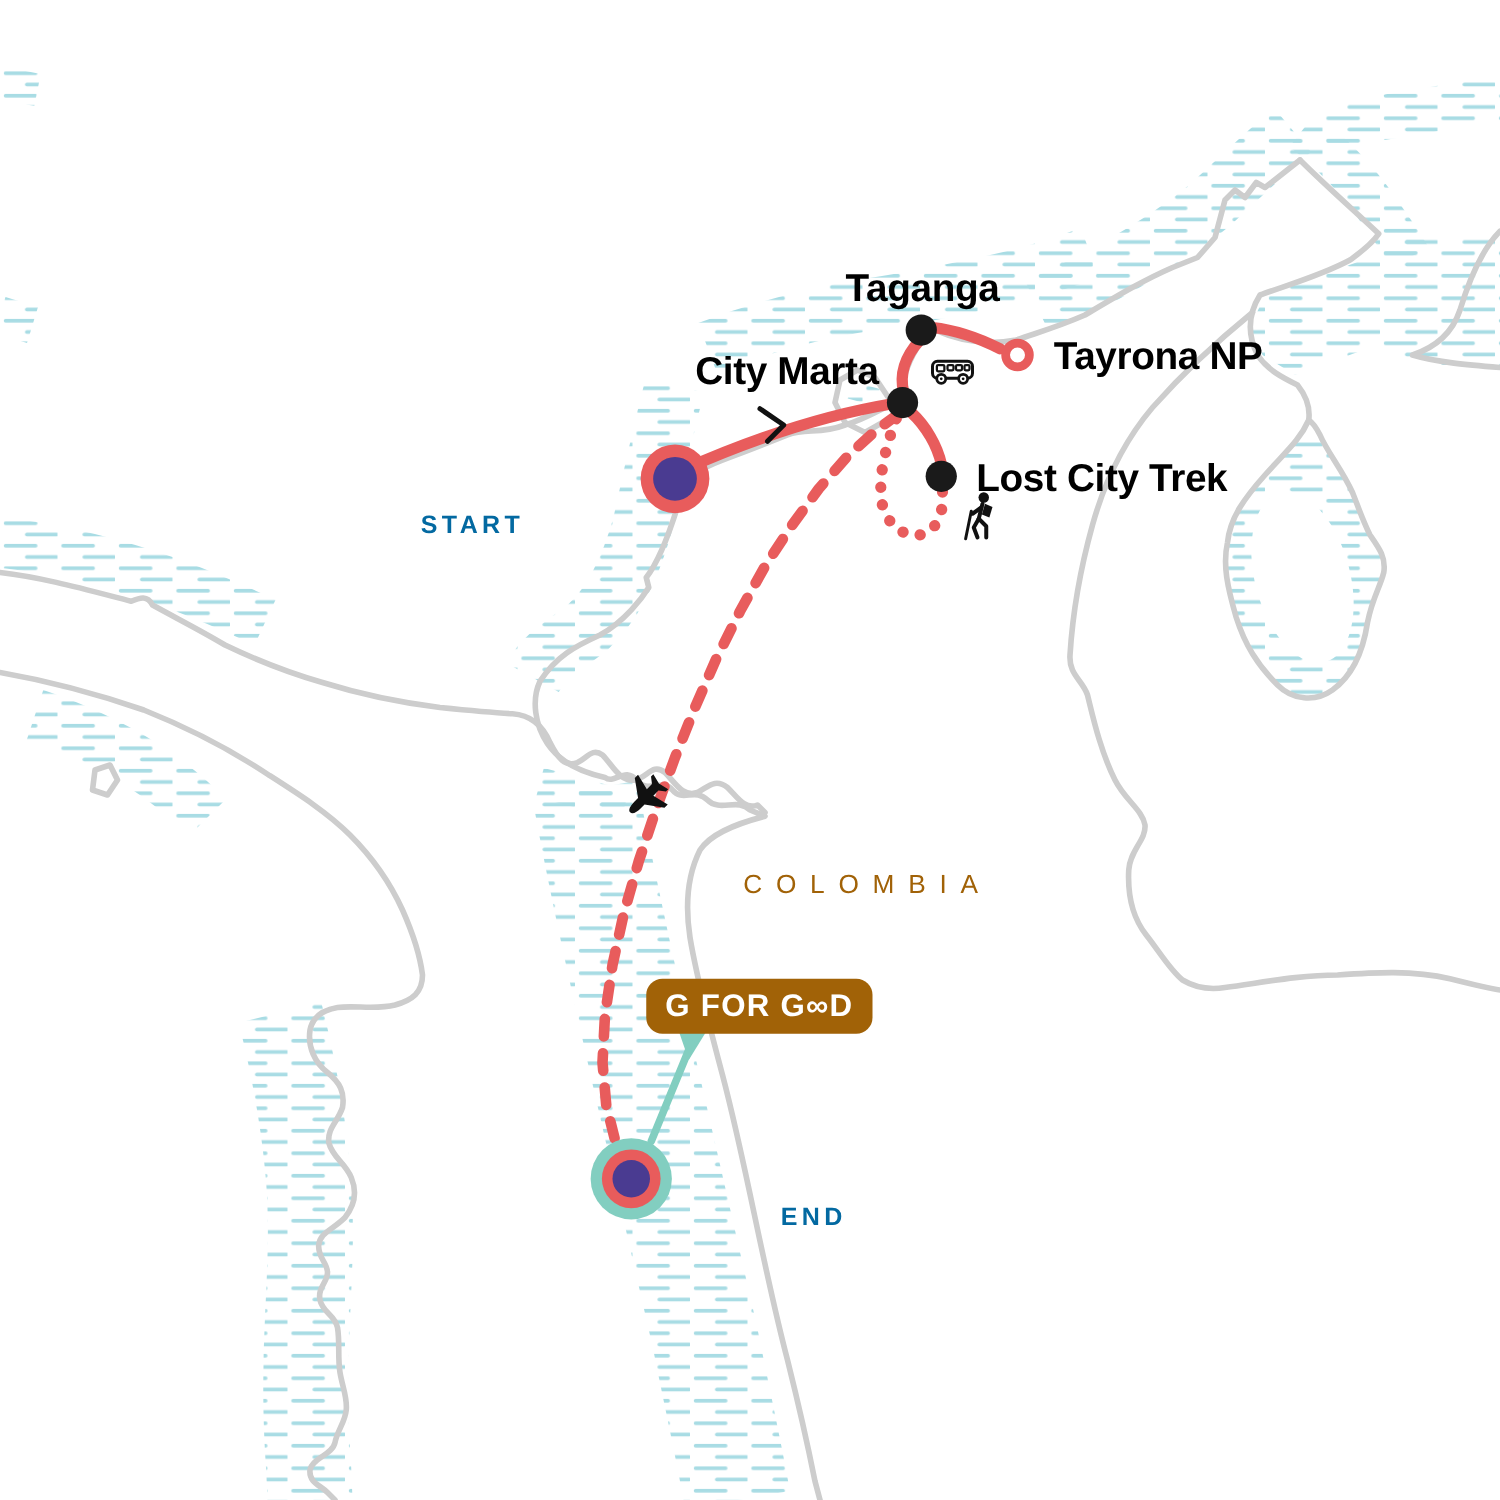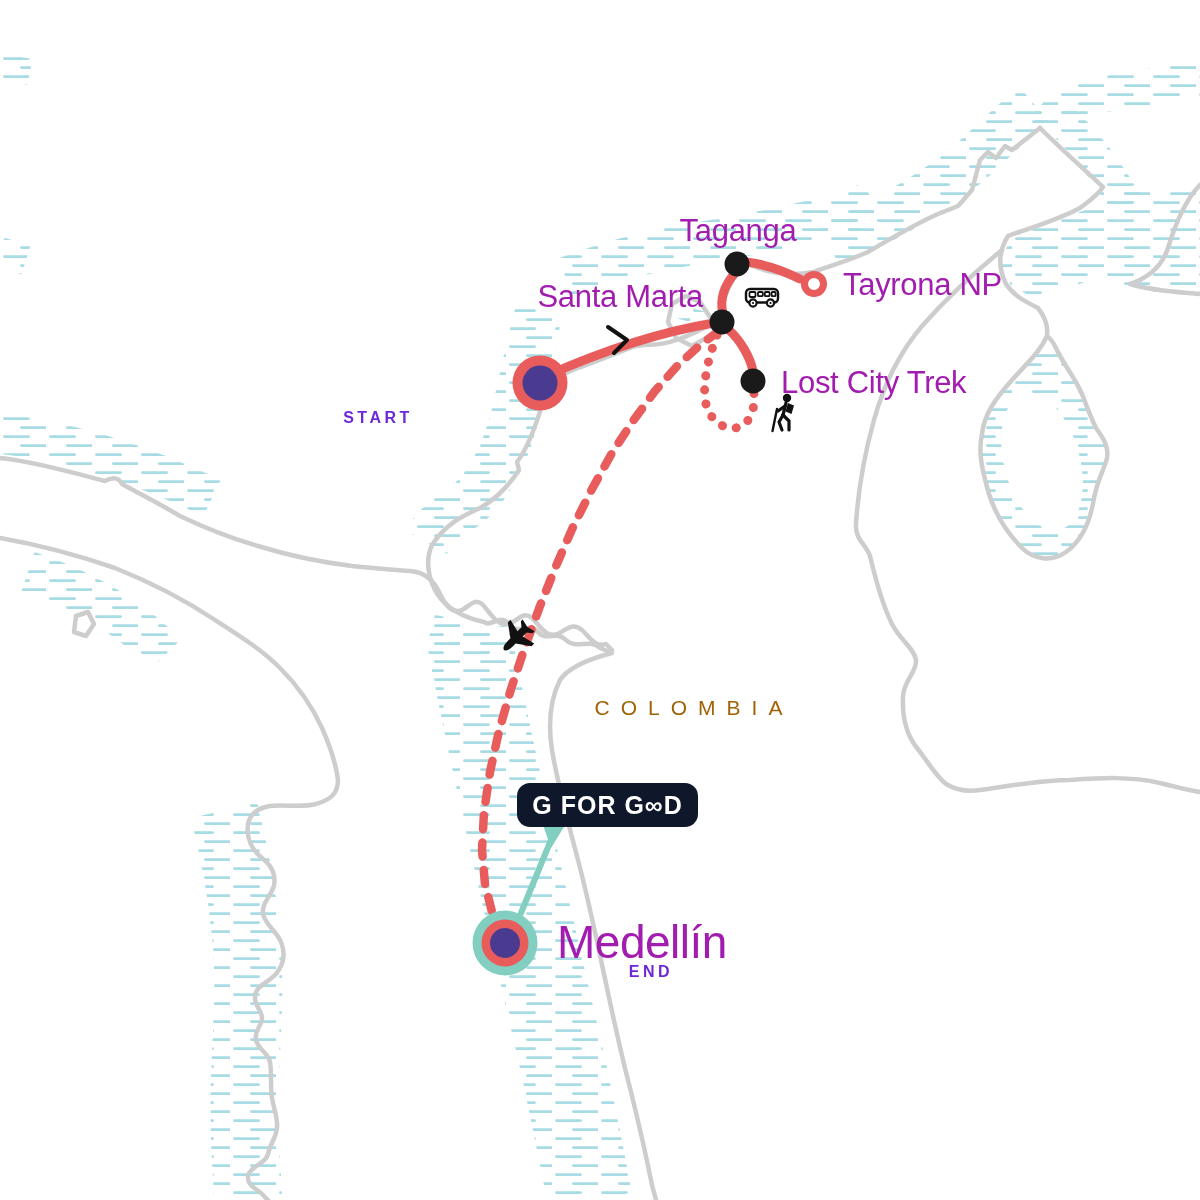--- a/index.html
+++ b/index.html
@@ -1,24 +1,24 @@
 <!DOCTYPE html>
 <html><head>
 <meta charset="utf-8">
 <style>
   html,body{margin:0;padding:0;background:#fff;}
   #stage{position:relative;width:1200px;height:1200px;overflow:hidden;background:#fff;
          font-family:"Liberation Sans", sans-serif;}
   #map-art{position:absolute;left:0;top:0;}
-  .label{position:absolute;white-space:nowrap;color:#a21caf;font-weight:normal;}
+  .label{position:absolute;white-space:nowrap;color:#000000;font-weight:bold;}
   .city-lg{font-size:46px;letter-spacing:-0.5px;}
   .city-md{font-size:31px;letter-spacing:-0.3px;}
-  .tag{font-size:16px;letter-spacing:3.5px;color:#6d28d9;font-weight:bold;}
+  .tag{font-size:20px;letter-spacing:3.5px;color:#0369a1;font-weight:bold;}
   .country{font-size:21px;font-weight:normal;letter-spacing:11px;color:#a16207;}
-  .badge{position:absolute;left:517px;top:783px;width:181px;height:44px;background:#0f172a;
+  .badge{position:absolute;left:517px;top:783px;width:181px;height:44px;background:#a16207;
          border-radius:13px;color:#fff;font-weight:bold;font-size:25px;letter-spacing:1px;
          text-align:center;line-height:45px;}
   .tx-r{transform:translateX(-50%);}
 </style>
 </head>
 <body>
 
 <div id="stage">
 
   <svg id="map-art" width="1200" height="1200" viewBox="0 0 1200 1200">
@@ -178,28 +178,27 @@
     </g>
     <g>
       <circle cx="505" cy="943" r="32.5" fill="#82CEC0"></circle>
       <circle cx="505" cy="943" r="23.5" fill="#E85C5C"></circle>
       <circle cx="505" cy="943" r="15" fill="#4A3B91"></circle>
     </g>
   </svg>
 
   <div class="label tag tx-r" style="left:378px;top:409px;">START</div>
 
-  <div class="label city-md" style="right:497px;top:279px;text-align:right;">Santa Marta</div>
+  <div class="label city-md" style="right:497px;top:279px;text-align:right;">City Marta</div>
 
   <div class="label city-md tx-r" style="left:738px;top:213px;">Taganga</div>
 
   <div class="label city-md" style="left:781px;top:365px;">Lost City Trek</div>
 
   <div class="label city-md" style="left:843px;top:267px;">Tayrona NP</div>
 
   <div class="label country tx-r" style="left:694px;top:696px;">COLOMBIA</div>
 
   <div class="badge">G FOR G∞D</div>
 
-  <div class="label city-lg" style="left:557px;top:915px;">Medellín</div>
   <div class="label tag tx-r" style="left:651px;top:963px;">END</div>
 
 </div>
 
 </body></html>

